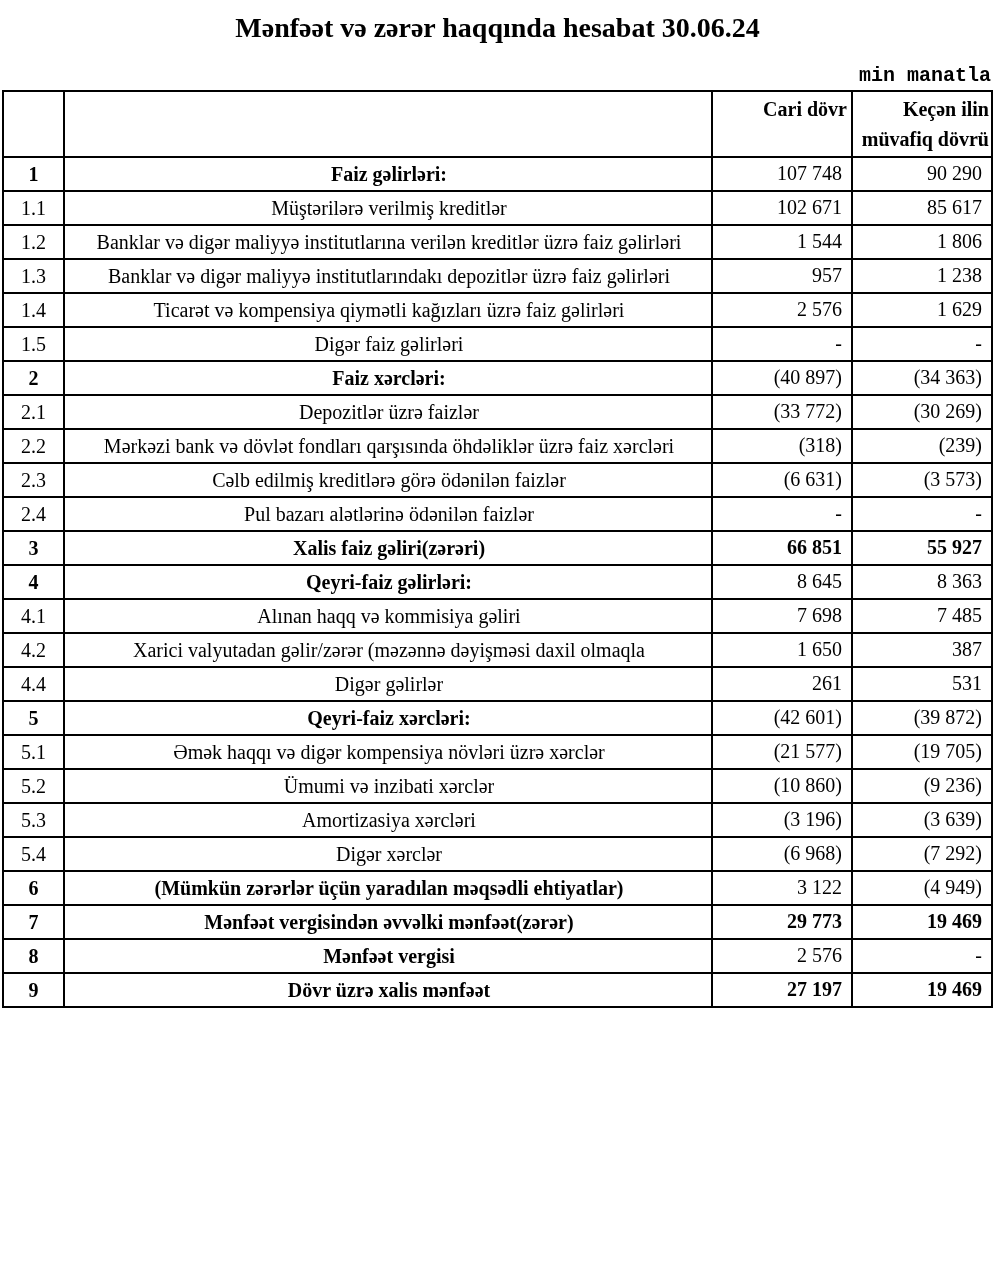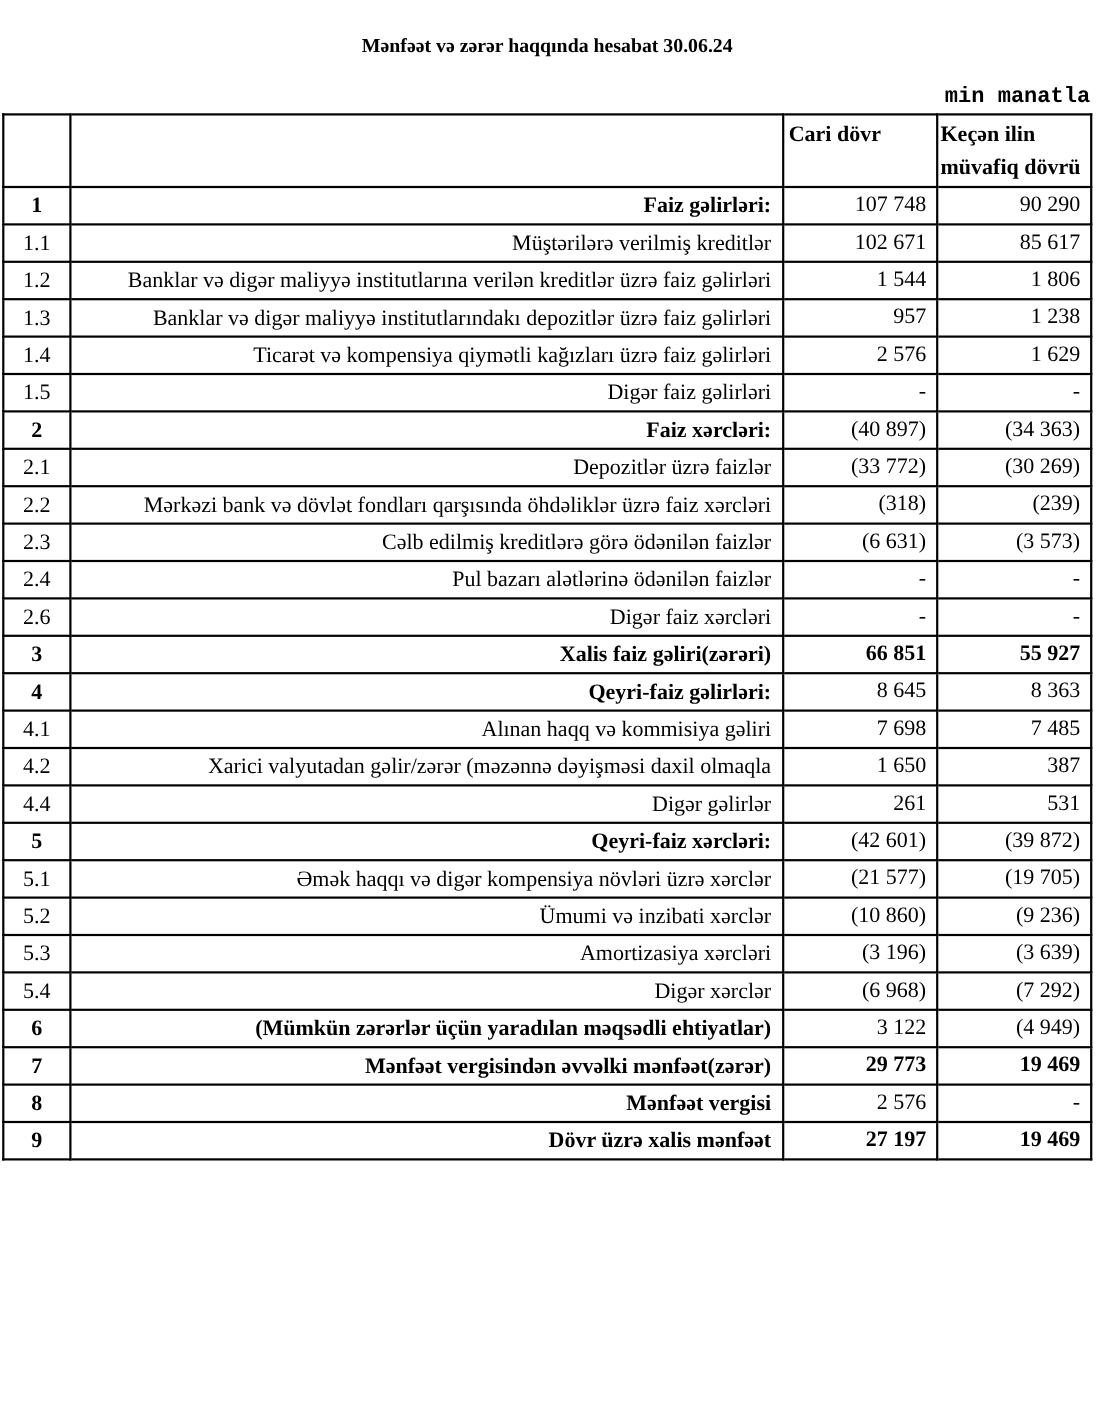--- a/index.html
+++ b/index.html
@@ -14,23 +14,23 @@
     font-family: "Liberation Serif", "DejaVu Serif", serif;
     overflow: hidden;
   }
   .page {
     width: 991px;
     margin-left: 2px;
     padding-top: 12px;
     box-sizing: border-box;
   }
   .report-title {
-    margin: 16px;
+    margin: 3px;
     text-align: center;
-    font-size: 18px;
+    font-size: 28px;
     font-weight: bold;
     line-height: 26px;
   }
   .unit-note {
     margin: 24px 2px 3px 0;
     text-align: right;
     font-size: 20px;
     font-weight: bold;
     line-height: 22px;
     font-family: Liberation Mono, monospace;
@@ -43,33 +43,33 @@
   .report th, .report td {
     border: 2px solid #000000;
     vertical-align: top;
     font-size: 20px;
     line-height: 30px;
     box-sizing: border-box;
     overflow: hidden;
   }
   .report th {
     font-weight: bold;
-    text-align: left;
+    text-align: right;
     padding: 2px 4px;
   }
   .report th.previous {
     padding: 2px 2px;
     margin-top: 40px;
   }
   td.num {
     text-align: center;
     padding: 1px 2px;
   }
   td.desc {
-    text-align: right;
+    text-align: center;
     padding: 1px 10px 1px 12px;
   }
   td.val {
     text-align: right;
     padding: 0 9px;
   }
   tr.section td.num,
   tr.section td.desc {
     font-weight: bold;
   }
@@ -162,26 +162,20 @@
     <td class="desc">Cəlb edilmiş kreditlərə görə ödənilən faizlər</td>
     <td class="val">(6 631)</td>
     <td class="val">(3 573)</td>
   </tr>
         <tr>
     <td class="num">2.4</td>
     <td class="desc">Pul bazarı alətlərinə ödənilən faizlər</td>
     <td class="val">-</td>
     <td class="val">-</td>
   </tr>
-        <tr>
-    <td class="num">2.6</td>
-    <td class="desc">Digər faiz xərcləri</td>
-    <td class="val">-</td>
-    <td class="val">-</td>
-  </tr>
         <tr class="section total">
     <td class="num">3</td>
     <td class="desc">Xalis faiz gəliri(zərəri)</td>
     <td class="val">66 851</td>
     <td class="val">55 927</td>
   </tr>
         <tr class="section">
     <td class="num">4</td>
     <td class="desc">Qeyri-faiz gəlirləri:</td>
     <td class="val">8 645</td>

